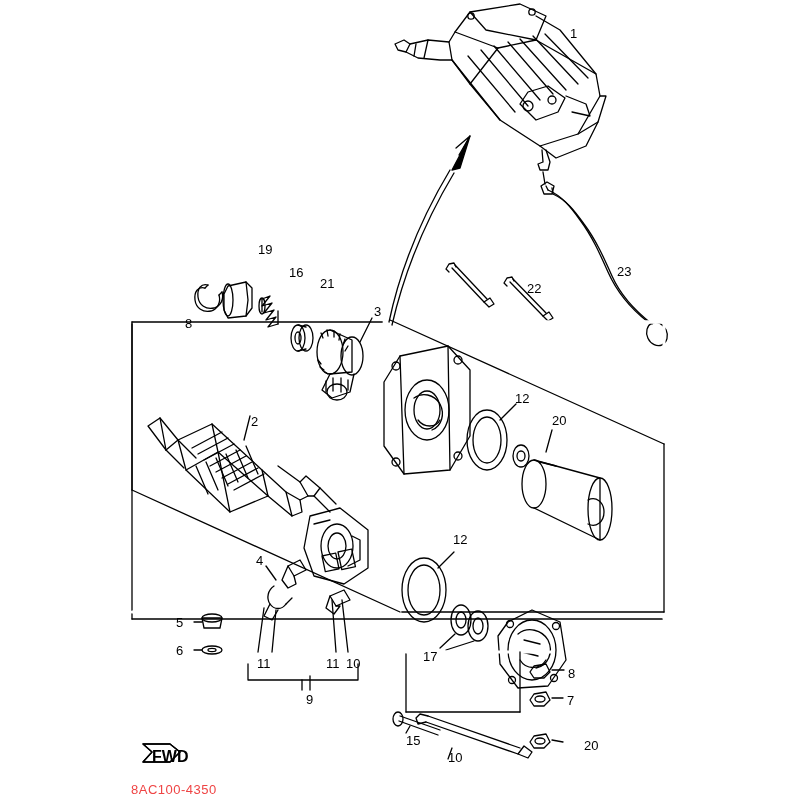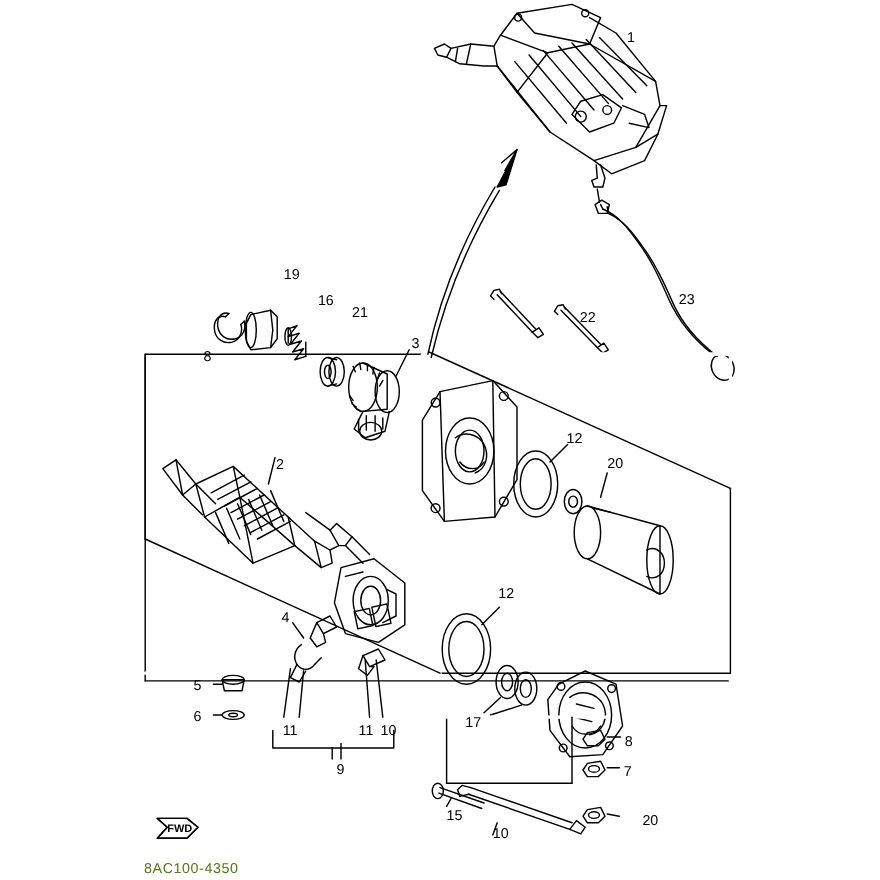--- a/index.html
+++ b/index.html
@@ -28,26 +28,26 @@
     font-size: 13px;
     color: #000000;
     line-height: 1;
     white-space: nowrap;
   }
   .partcode {
     position: absolute;
     font-family: "Liberation Sans", sans-serif;
     font-size: 13px;
     letter-spacing: 0.5px;
-    color: #4d7c0f;
+    color: #ef4444;
   }
   .fwd-label {
     position: absolute;
     font-family: "Liberation Sans", sans-serif;
-    font-size: 10px;
+    font-size: 16px;
     font-weight: bold;
     color: #000000;
   }
 </style>
 </head>
 <body>
 
 <div id="page">
 
   <svg id="art" viewBox="0 0 800 800" xmlns="http://www.w3.org/2000/svg">

